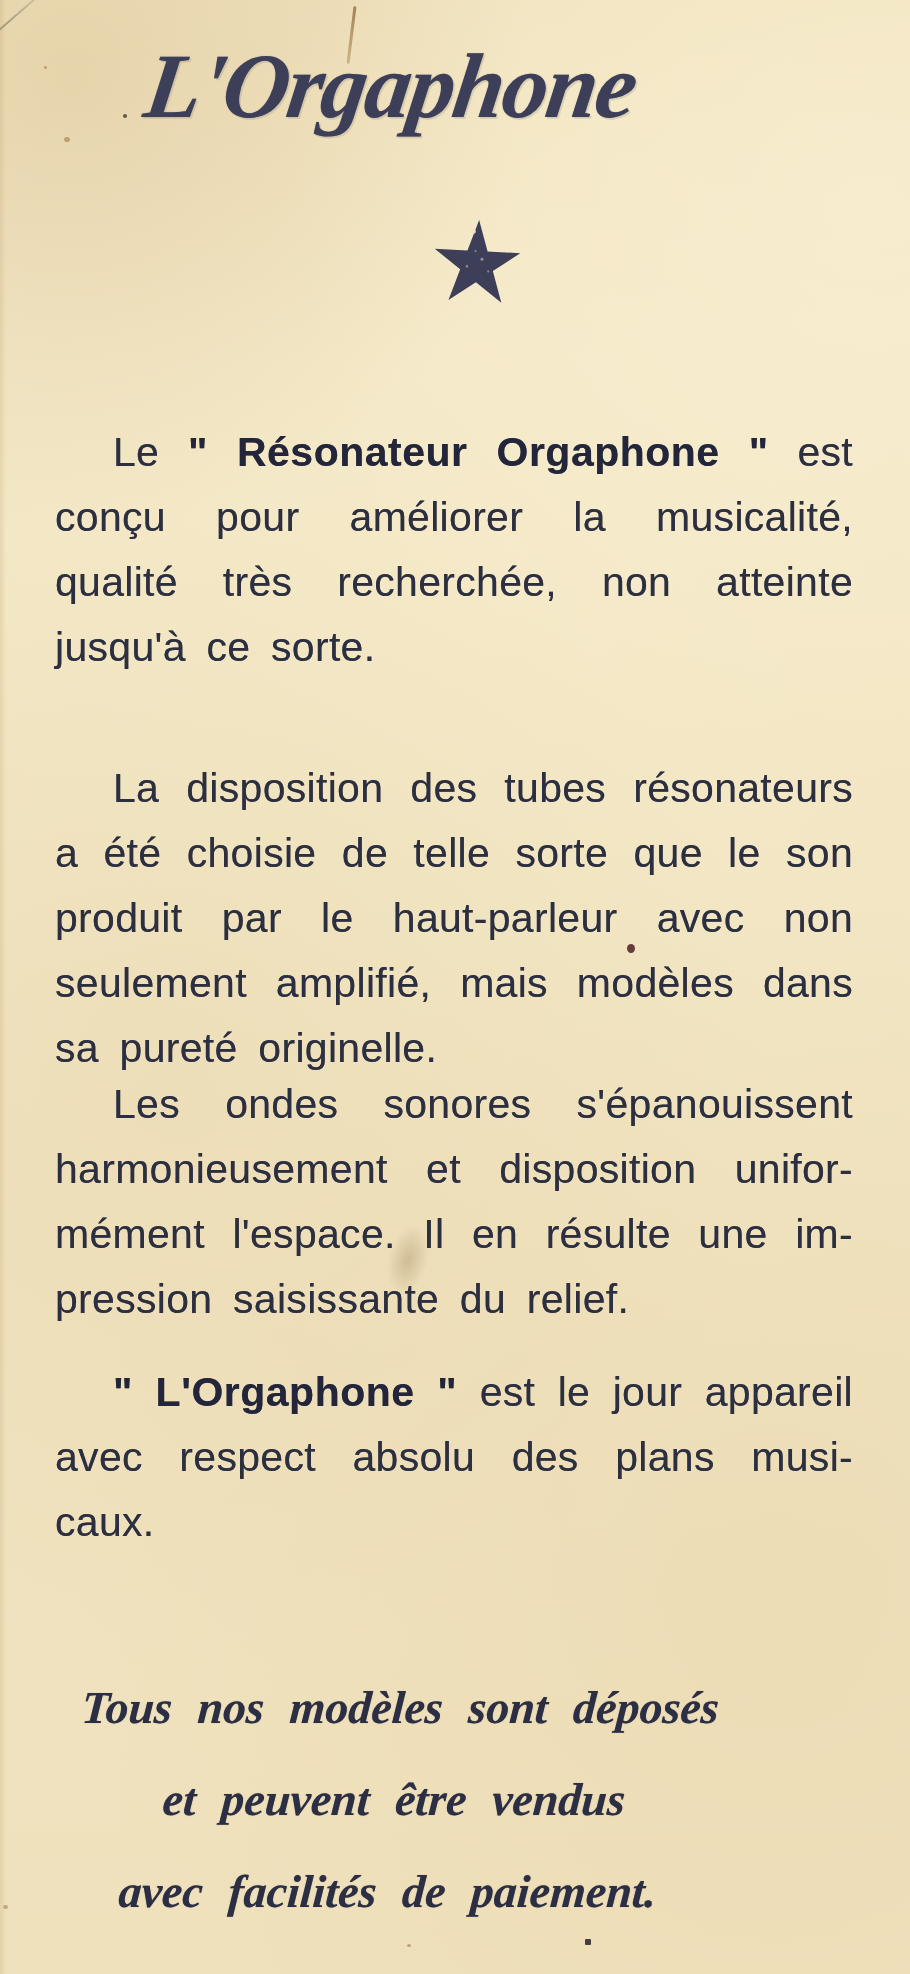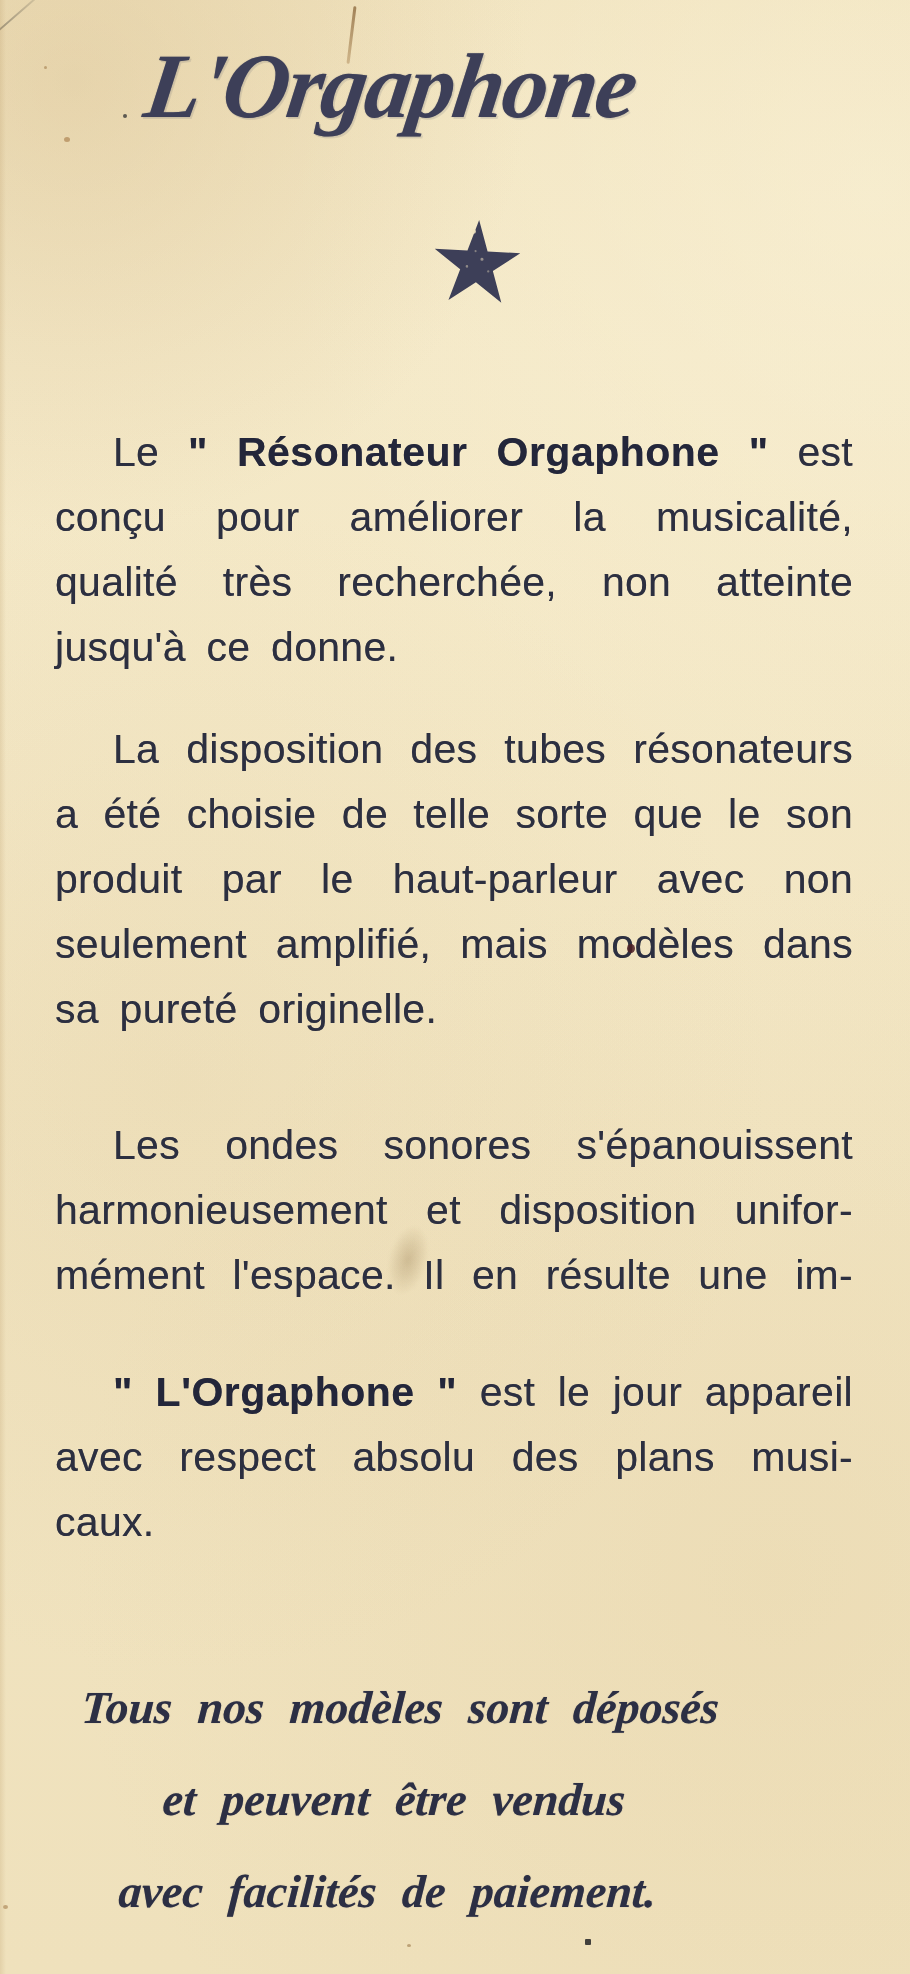--- a/index.html
+++ b/index.html
@@ -34,21 +34,21 @@
   .star svg{display:block;width:100%;height:100%;}
   
   .para{
     position:absolute;left:55px;width:798px;
     margin:0;
     font-size:41px;line-height:65px;
     color:#2c2f40;
     word-spacing:9px;letter-spacing:.3px;
     text-shadow:0 0 .6px rgba(44,47,64,.6);
   }
-  .p1{top:420px}.p2{top:717px}.p3{top:1113px}.p4{top:1360px}
+  .p1{top:420px}.p2{top:756px}.p3{top:1072px}.p4{top:1360px}
   .ln{display:block;text-align:justify;text-align-last:justify;white-space:normal;}
   .ln.first{padding-left:58px;}
   .ln.last{text-align-last:left;}
   .bd{font-weight:bold;color:#23263a;letter-spacing:.5px;}
   
   .footer{
     position:absolute;left:0;top:1662px;width:788px;
     text-align:center;
     font-family:"Liberation Serif",serif;
     font-style:italic;font-weight:bold;
@@ -100,35 +100,36 @@
       <circle cx="40" cy="56" r="1.3" fill="#f1e4c1" opacity="0.45"></circle>
       <circle cx="62" cy="60" r="1.2" fill="#f1e4c1" opacity="0.4"></circle>
       <circle cx="48" cy="40" r="1.1" fill="#f1e4c1" opacity="0.4"></circle>
     </svg>
   </div>
 
   <p class="para p1">
     <span class="ln first"><span>Le</span> <b class="bd">" Résonateur Orgaphone "</b> <span>est</span></span>
     <span class="ln">conçu pour améliorer la musicalité,</span>
     <span class="ln">qualité très recherchée, non atteinte</span>
-    <span class="ln last">jusqu'à ce donne.</span>
+    <span class="ln last">jusqu'à ce sorte.</span>
   </p>
 
   <p class="para p2">
     <span class="ln first">La disposition des tubes résonateurs</span>
     <span class="ln">a été choisie de telle sorte que le son</span>
     <span class="ln">produit par le haut-parleur avec non</span>
     <span class="ln">seulement amplifié, mais modèles dans</span>
     <span class="ln last">sa pureté originelle.</span>
   </p>
 
   <p class="para p3">
     <span class="ln first">Les ondes sonores s'épanouissent</span>
     <span class="ln">harmonieusement et disposition unifor-</span>
     <span class="ln">mément l'espace. Il en résulte une im-</span>
+    <span class="ln last">pression saisissante du relief.</span>
   </p>
 
   <p class="para p4">
     <span class="ln first"><b class="bd">" L'Orgaphone "</b> <span>est le jour appareil</span></span>
     <span class="ln">avec respect absolu des plans musi-</span>
     <span class="ln last">caux.</span>
   </p>
 
   <div class="footer">
     <span class="fl">Tous nos modèles sont déposés</span>

